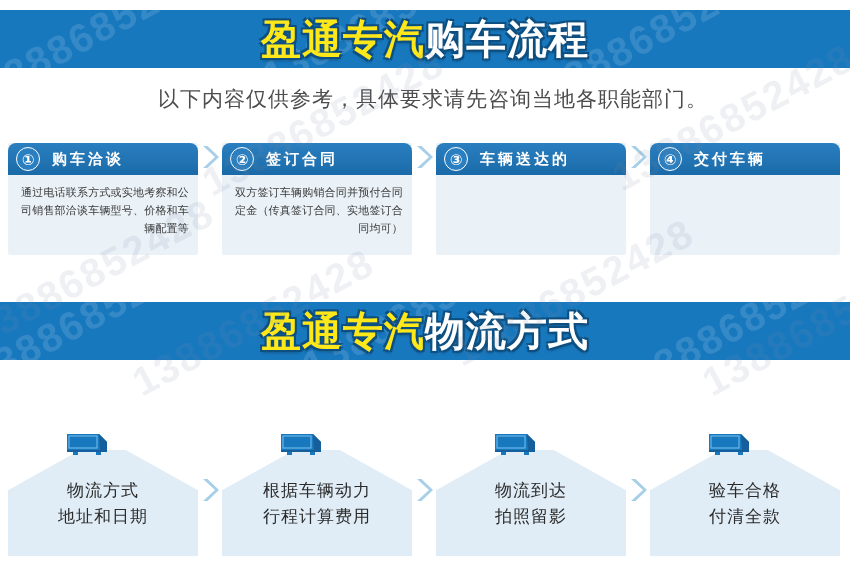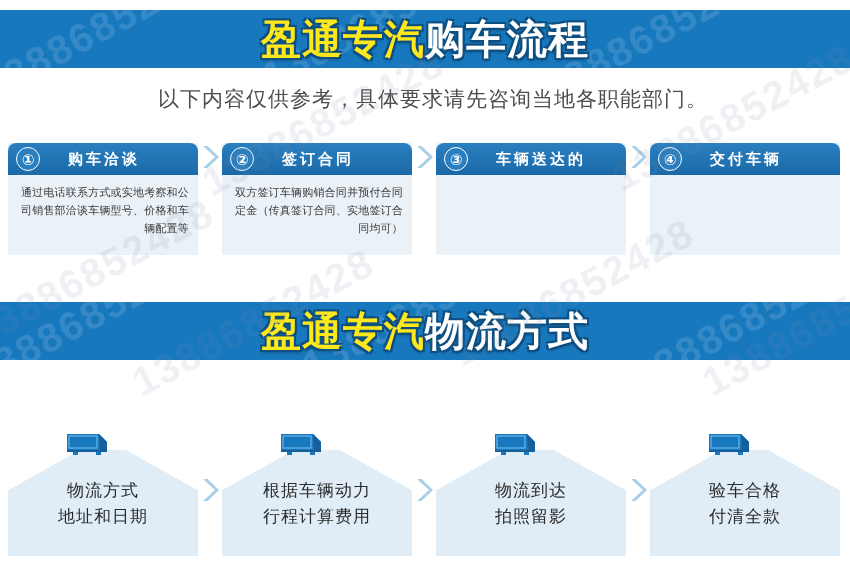--- a/index.html
+++ b/index.html
@@ -115,21 +115,21 @@
     background: #2a7fc0;
     color: #ffffff;
     font-size: 15px;
     font-weight: 700;
     display: flex;
     align-items: center;
     justify-content: center;
     line-height: 1;
   }
   .step-title {
-    margin-left: 28px;
+    margin-left: 12px;
     color: #ffffff;
     font-size: 15px;
     font-weight: 700;
     letter-spacing: 3px;
     white-space: nowrap;
   }
   .step-body {
     padding: 8px 9px 0 9px;
     color: #3a3a3a;
     font-size: 11px;

